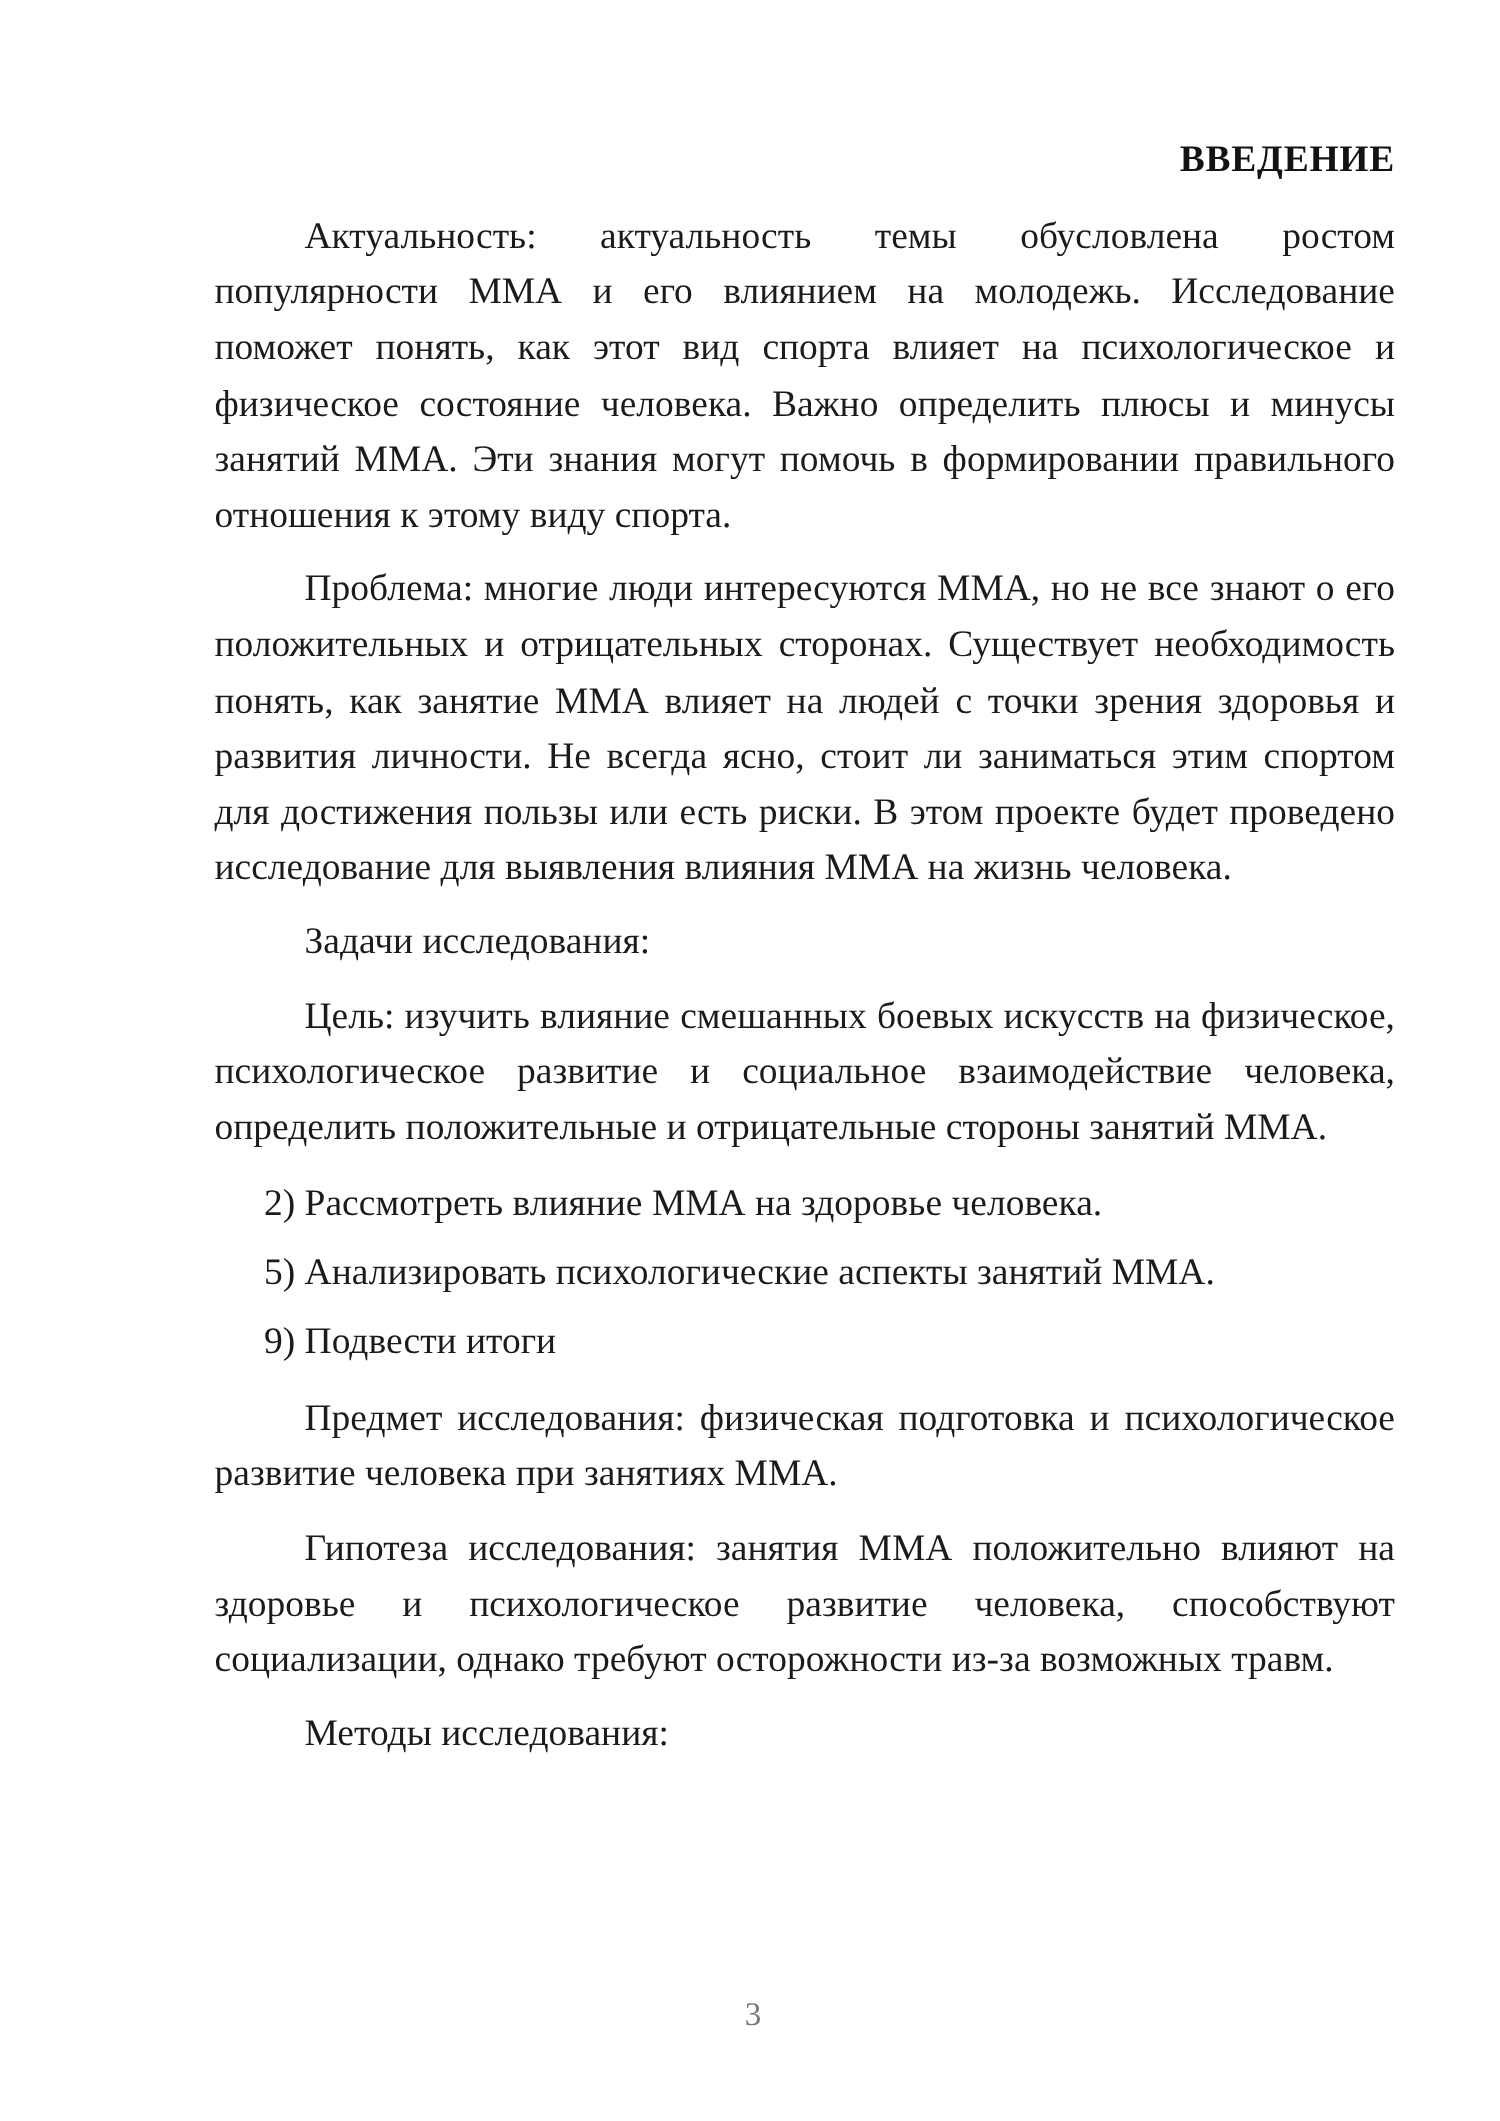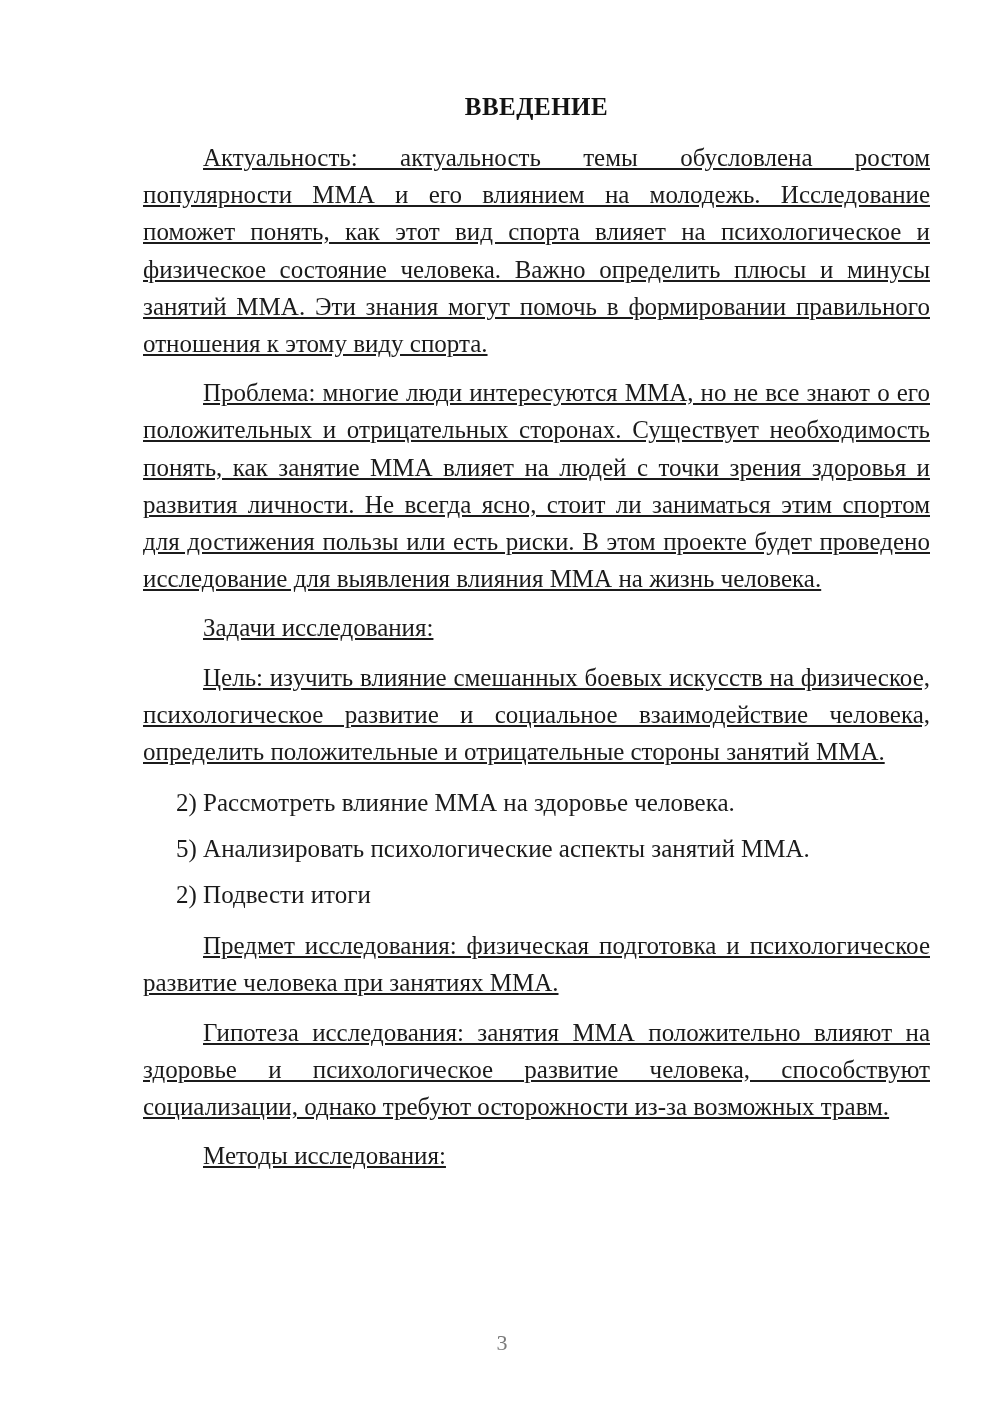--- a/index.html
+++ b/index.html
@@ -28,37 +28,36 @@
   .content {
     position: absolute;
     left: 143px;
     top: 88px;
     width: 787px;
   }
 
   .doc-title {
     font-size: 25px;
     font-weight: bold;
-    text-align: center;
+    text-align: right;
     letter-spacing: 0.5px;
     line-height: 37px;
     margin: 0 0 14px 0;
     color: #131313;
   }
 
   .para {
     font-size: 25px;
     line-height: 37.2px;
     text-align: justify;
     text-justify: inter-word;
     text-indent: 60px;
     margin: 0 0 12px 0;
     color: #1b1b1b;
     hyphens: none;
-    text-decoration: underline;
   }
 
   .para:last-child {
     margin-bottom: 0;
   }
 
   .para-lead {
     
   }
 
@@ -111,21 +110,21 @@
 
     <p class="para">Проблема: многие люди интересуются ММА, но не все знают о его положительных и отрицательных сторонах. Существует необходимость понять, как занятие ММА влияет на людей с точки зрения здоровья и развития личности. Не всегда ясно, стоит ли заниматься этим спортом для достижения пользы или есть риски. В этом проекте будет проведено исследование для выявления влияния ММА на жизнь человека.</p>
 
     <p class="para">Задачи исследования:</p>
 
     <p class="para">Цель: изучить влияние смешанных боевых искусств на физическое, психологическое развитие и социальное взаимодействие человека, определить положительные и отрицательные стороны занятий ММА.</p>
 
     <ul class="task-list">
       <li class="task-item">2) Рассмотреть влияние ММА на здоровье человека.</li>
       <li class="task-item">5) Анализировать психологические аспекты занятий ММА.</li>
-      <li class="task-item">2) Подвести итоги</li>
+      <li class="task-item">9) Подвести итоги</li>
     </ul>
 
 
     <p class="para">Предмет исследования: физическая подготовка и психологическое развитие человека при занятиях ММА.</p>
 
     <p class="para">Гипотеза исследования: занятия ММА положительно влияют на здоровье и психологическое развитие человека, способствуют социализации, однако требуют осторожности из-за возможных травм.</p>
 
     <p class="para">Методы исследования:</p>
 
   </div>

